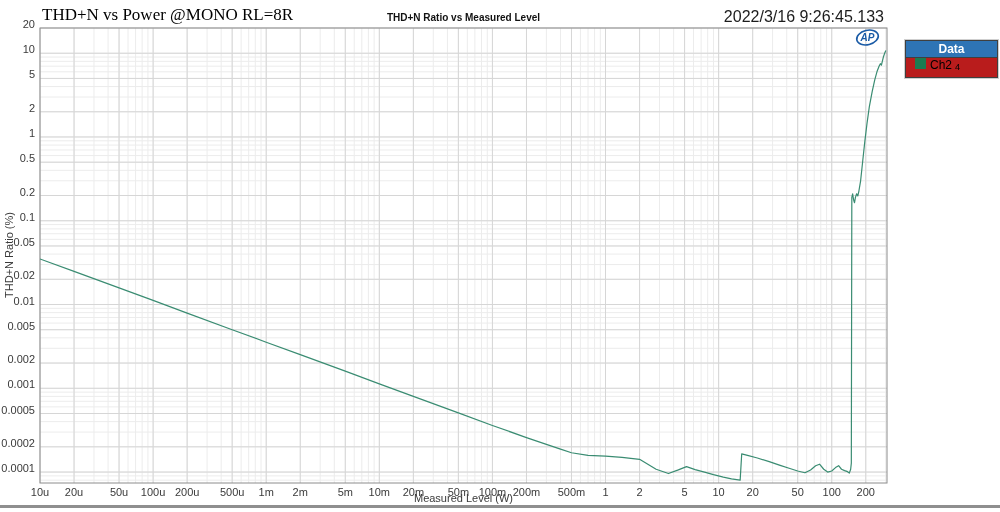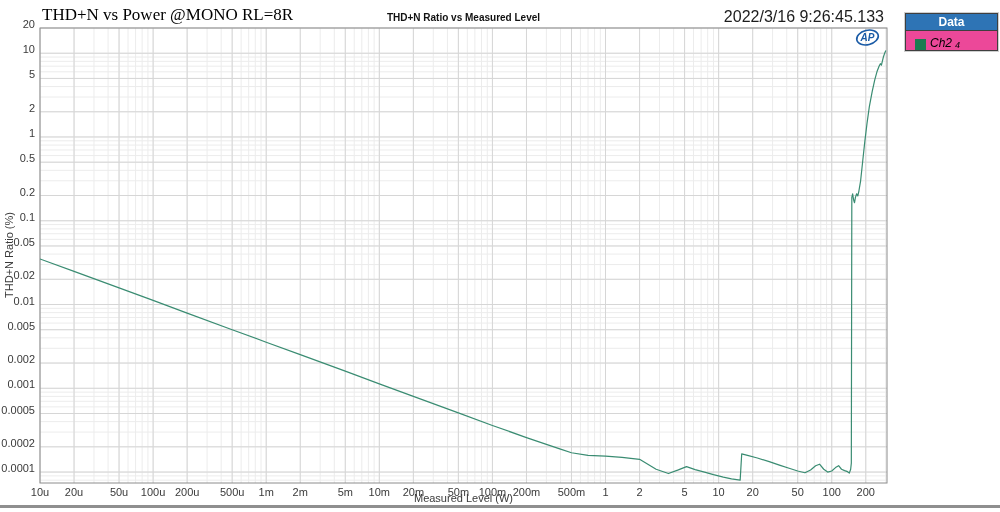--- a/index.html
+++ b/index.html
@@ -8,25 +8,25 @@
   .graph-label{position:absolute;left:42px;top:5px;font-family:"Liberation Serif",serif;
                font-size:17px;color:#000;white-space:nowrap;text-align:center;}
   .window-title{position:absolute;left:40px;top:0px;width:847px;text-align:center;
                 font-family:Liberation Sans, sans-serif;font-weight:bold;font-size:10px;color:#111;margin-top:12px;}
   .timestamp{position:absolute;top:8px;right:116px;font-size:16px;color:#1c1c1c;}
   #plot-svg{position:absolute;left:0;top:0;}
   .xaxis-title{position:absolute;left:40px;top:492px;width:847px;text-align:center;
                font-size:11px;color:#3a3a3a;}
   .yaxis-title{position:absolute;left:-219px;top:249px;width:455px;text-align:center;
                font-size:11px;color:#3a3a3a;transform:rotate(-90deg);}
-  .legend{position:absolute;left:905px;top:13px;width:91px;background:#ec4899;
+  .legend{position:absolute;left:905px;top:40px;width:91px;background:#b91c1c;
           border:1px solid #3f3f3f;outline:1px solid #cfcfcf;}
   .legend-header{color:#fff;font-weight:bold;font-size:12px;text-align:center;
                  height:16px;line-height:16px;border-bottom:1px solid #3f3f3f;}
-  .legend-item{height:19px;display:flex;align-items:flex-end;padding-left:9px;font-size:12px;color:#000;font-style:italic;}
+  .legend-item{height:19px;display:flex;align-items:flex-start;padding-left:9px;font-size:12px;color:#000;}
   .swatch{width:11px;height:11px;margin-right:4px;flex:0 0 auto;}
   .sub{font-size:9px;margin-left:3px;margin-top:4px;}
   .ap-logo{position:absolute;left:854px;top:27px;}
   .bottom-edge{position:absolute;left:0;top:505px;width:1000px;height:3px;background:#8f8f8f;}
 </style>
 </head>
 <body>
 
 <div class="screen">
 

